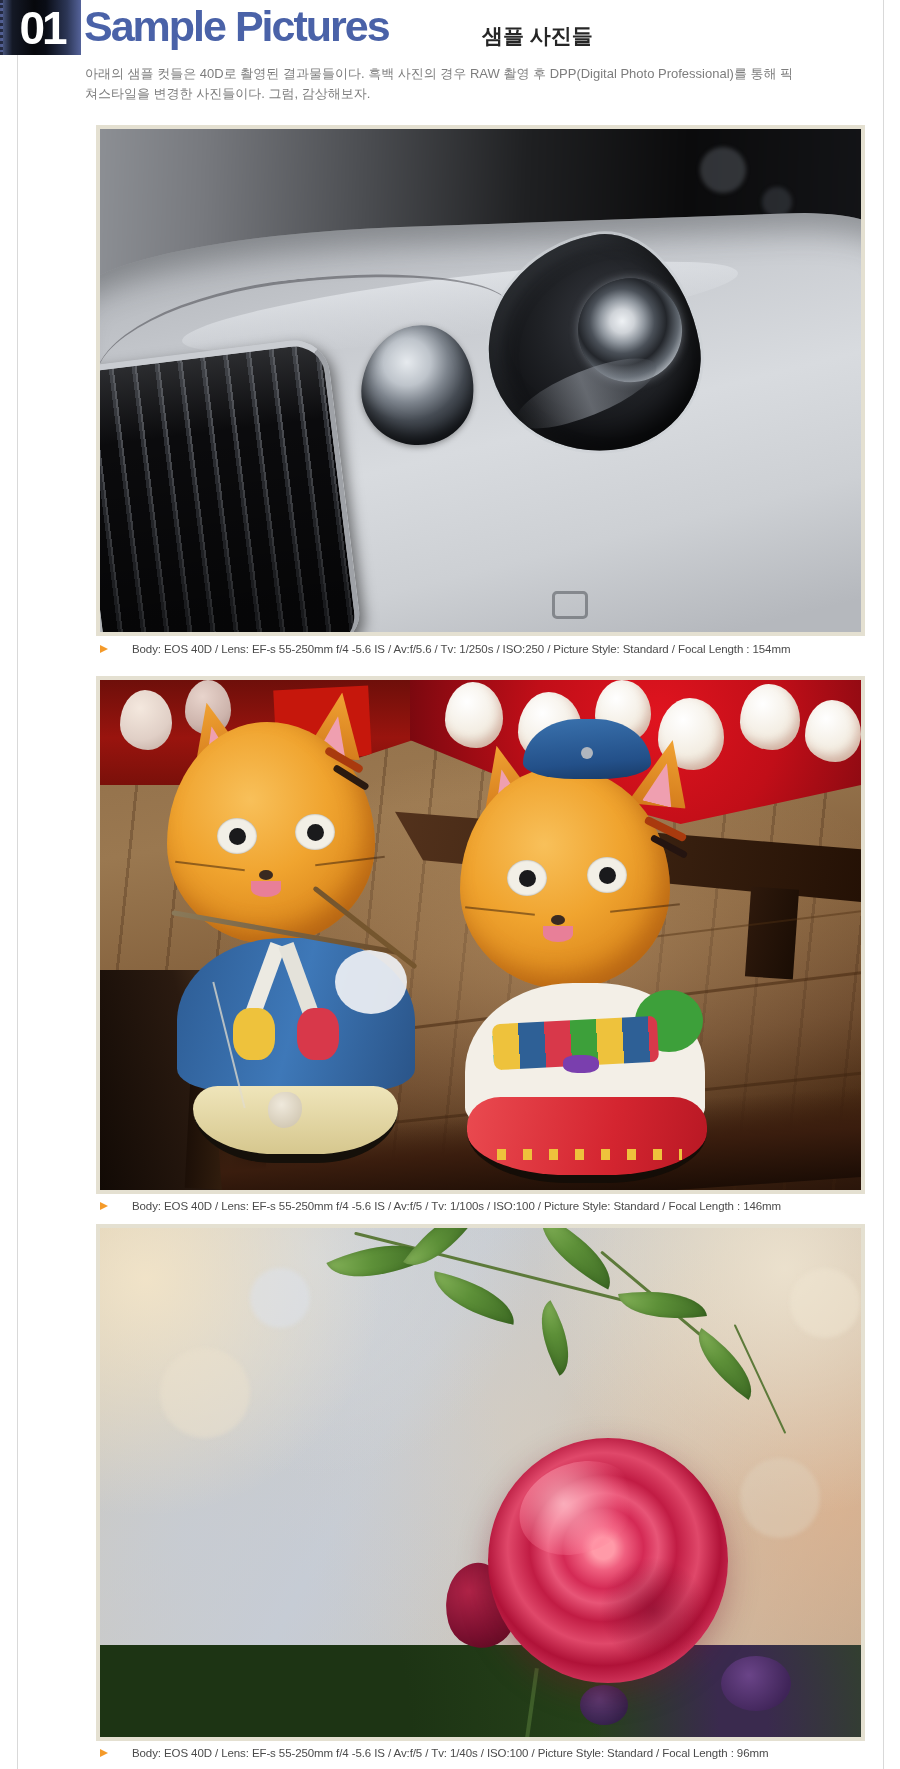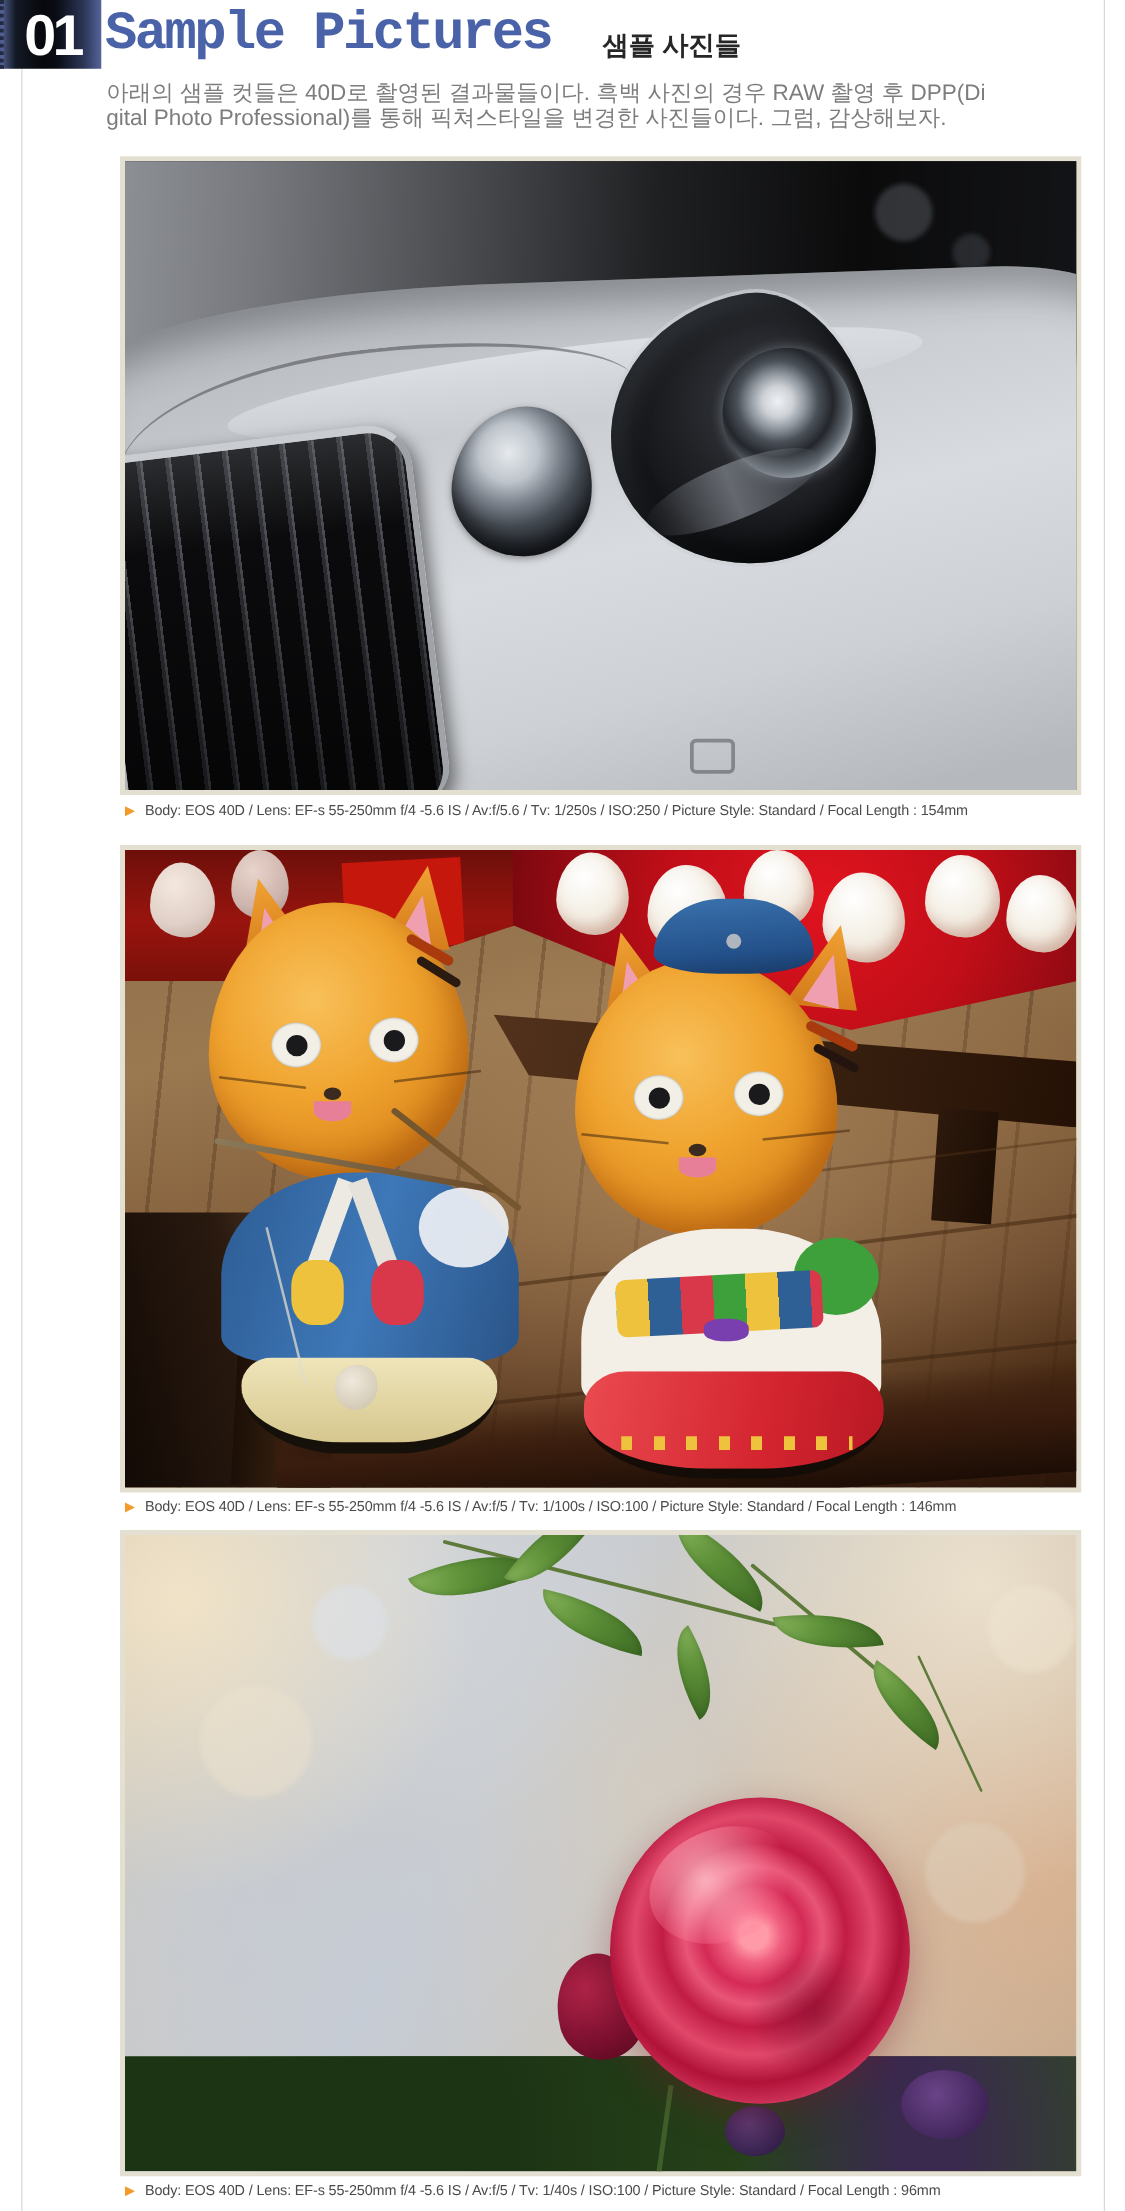--- a/index.html
+++ b/index.html
@@ -15,34 +15,34 @@
   
   .num-box{
     position:absolute;left:0;top:0;width:78px;height:55px;
     background:linear-gradient(90deg,#46537a 0%,#141926 12%,#07080c 40%,#0a0d16 55%,#2c3656 82%,#55639a 100%);
     border-left:3px dotted rgba(0,0,0,.55);
     color:#fff;font-weight:bold;font-size:46px;letter-spacing:-3px;
     display:flex;align-items:center;justify-content:center;
   }
   .title{
     position:absolute;left:84px;top:2px;margin:0;
-    color:#4a62a8;font-size:43px;font-weight:bold;letter-spacing:-2px;white-space:nowrap;font-family:Liberation Mono, monospace;
+    color:#4a62a8;font-size:43px;font-weight:bold;letter-spacing:-2px;white-space:nowrap;
   }
   .subtitle{
     position:absolute;left:482px;top:22px;color:#262626;font-size:21px;font-weight:bold;white-space:nowrap;
   }
   .desc{
     position:absolute;left:85px;top:64px;width:712px;margin:0;
-    color:#7d7d7d;font-size:18px;line-height:20px;word-break:break-all;
+    color:#7d7d7d;font-size:13px;line-height:20px;word-break:break-all;
   }
   
   .frame{position:absolute;left:96px;margin:0;border:4px solid #e4e0d1;background:#fff;}
   .photo{position:relative;width:761px;overflow:hidden;}
   .caption{
-    position:absolute;left:100px;display:flex;align-items:center;gap:8px;
+    position:absolute;left:100px;display:flex;align-items:center;gap:24px;
     font-size:11.5px;letter-spacing:-.1px;color:#4b4b4b;white-space:nowrap;
   }
   .arrow{width:0;height:0;border-left:8px solid #f49a2a;border-top:4px solid transparent;border-bottom:4px solid transparent;}
   
   .photo1{height:503px;background:#0c0c0e;}
   .p1-top{left:-15px;top:-15px;width:800px;height:175px;
     background:linear-gradient(92deg,#8f9297 0%,#77797e 15%,#4b4d51 35%,#1f2022 55%,#0b0b0c 75%,#141518 100%);
     filter:blur(5px);}
   .p1-bokeh1{left:600px;top:18px;width:46px;height:46px;border-radius:50%;background:rgba(120,126,136,.35);filter:blur(2px);}
   .p1-bokeh2{left:662px;top:58px;width:30px;height:30px;border-radius:50%;background:rgba(100,106,116,.3);filter:blur(2px);}

